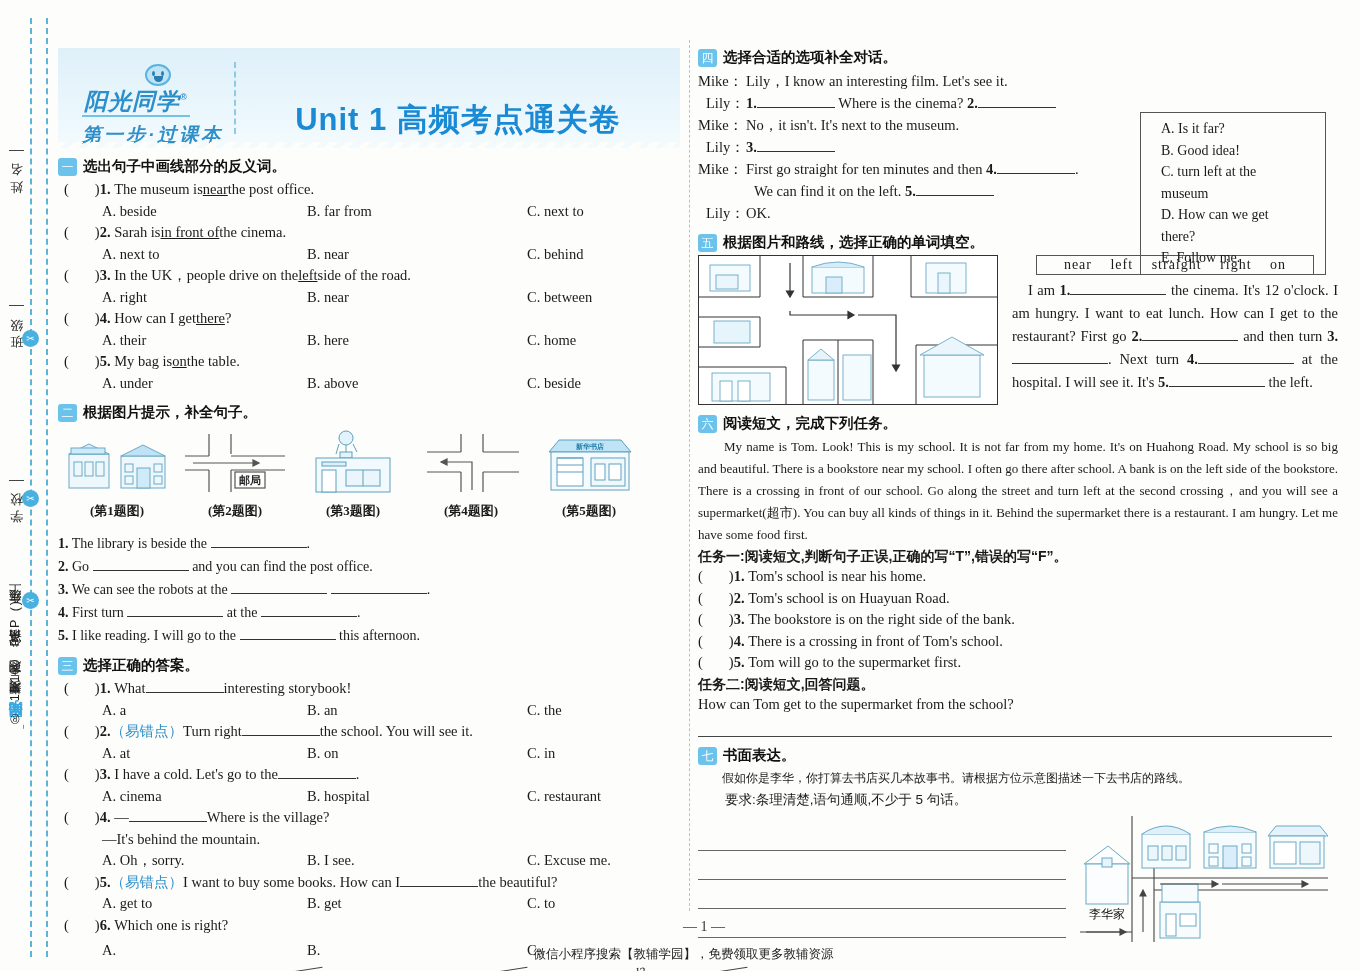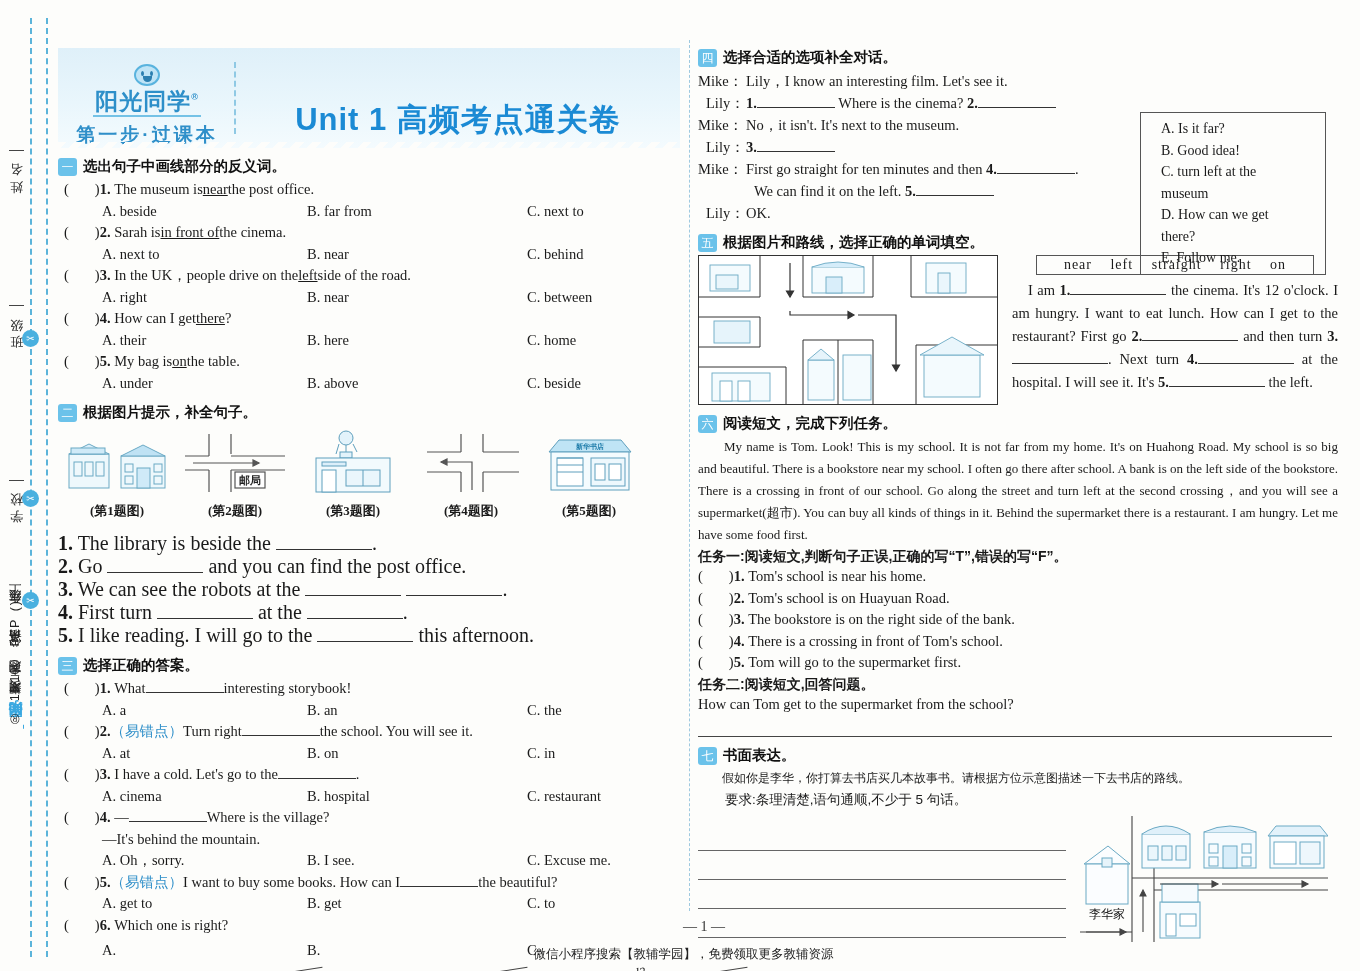--- a/index.html
+++ b/index.html
@@ -71,22 +71,22 @@
     position: relative; height: 100px; width: 622px;
     background: linear-gradient(180deg,#dff0f9 0%, #e9f6fc 55%, #f4fbfe 100%);
     overflow: hidden;
   }
   .banner::after {
     content: ""; position: absolute; left: 0; right: 0; bottom: -6px; height: 12px;
     background: repeating-linear-gradient(135deg,#fdfdfb 0 6px,transparent 6px 12px);
   }
   .banner-inner { display: flex; align-items: center; height: 100%; }
   .logo-block {
-    width: 178px; text-align: center; padding-left: 2px;
-    border-right: 2px dashed #8fc9e4; height: 72px;
+    width: 178px; padding-left: 24px;
+    border-right: 2px dashed #8fc9e4; height: 72px; font-style: italic;
   }
   .logo-face {
     width: 34px; height: 26px; margin: 0 auto 1px; position: relative;
   }
   .logo-face .blob {
     position: absolute; left: 4px; top: 2px; width: 26px; height: 22px;
     border-radius: 50%; background: #bfe4f6; border: 2px solid #59b3de;
   }
   .logo-face .eye {
     position: absolute; top: 9px; width: 3px; height: 5px; border-radius: 50%;
@@ -148,21 +148,21 @@
   .tip { color: #2f8fc9; }
 
   
   .pic-row { display: flex; margin: 6px 0 2px; }
   .pic-cell { width: 118px; text-align: center; font-weight: bold; }
   .pic-art {
     height: 66px; display: flex; align-items: flex-end; justify-content: center;
   }
   .pic-cap { font-size: 13px; margin-top: 8px; }
 
-  .fill-line { font-size: 20px; line-height: 23px; margin-top: 12px; }
+  .fill-line { font-size: 14px; line-height: 23px; margin-top: 12px; }
 
   
   .dlg { font-size: 14.5px; line-height: 22px; }
   .dlg .spk { display: inline-block; min-width: 48px; }
   .optbox {
     position: absolute; right: 12px; top: 42px; width: 186px;
     border: 1px solid #555; padding: 5px 20px;
     font-size: 14px; line-height: 21.5px;
   }
   .wordbank {

